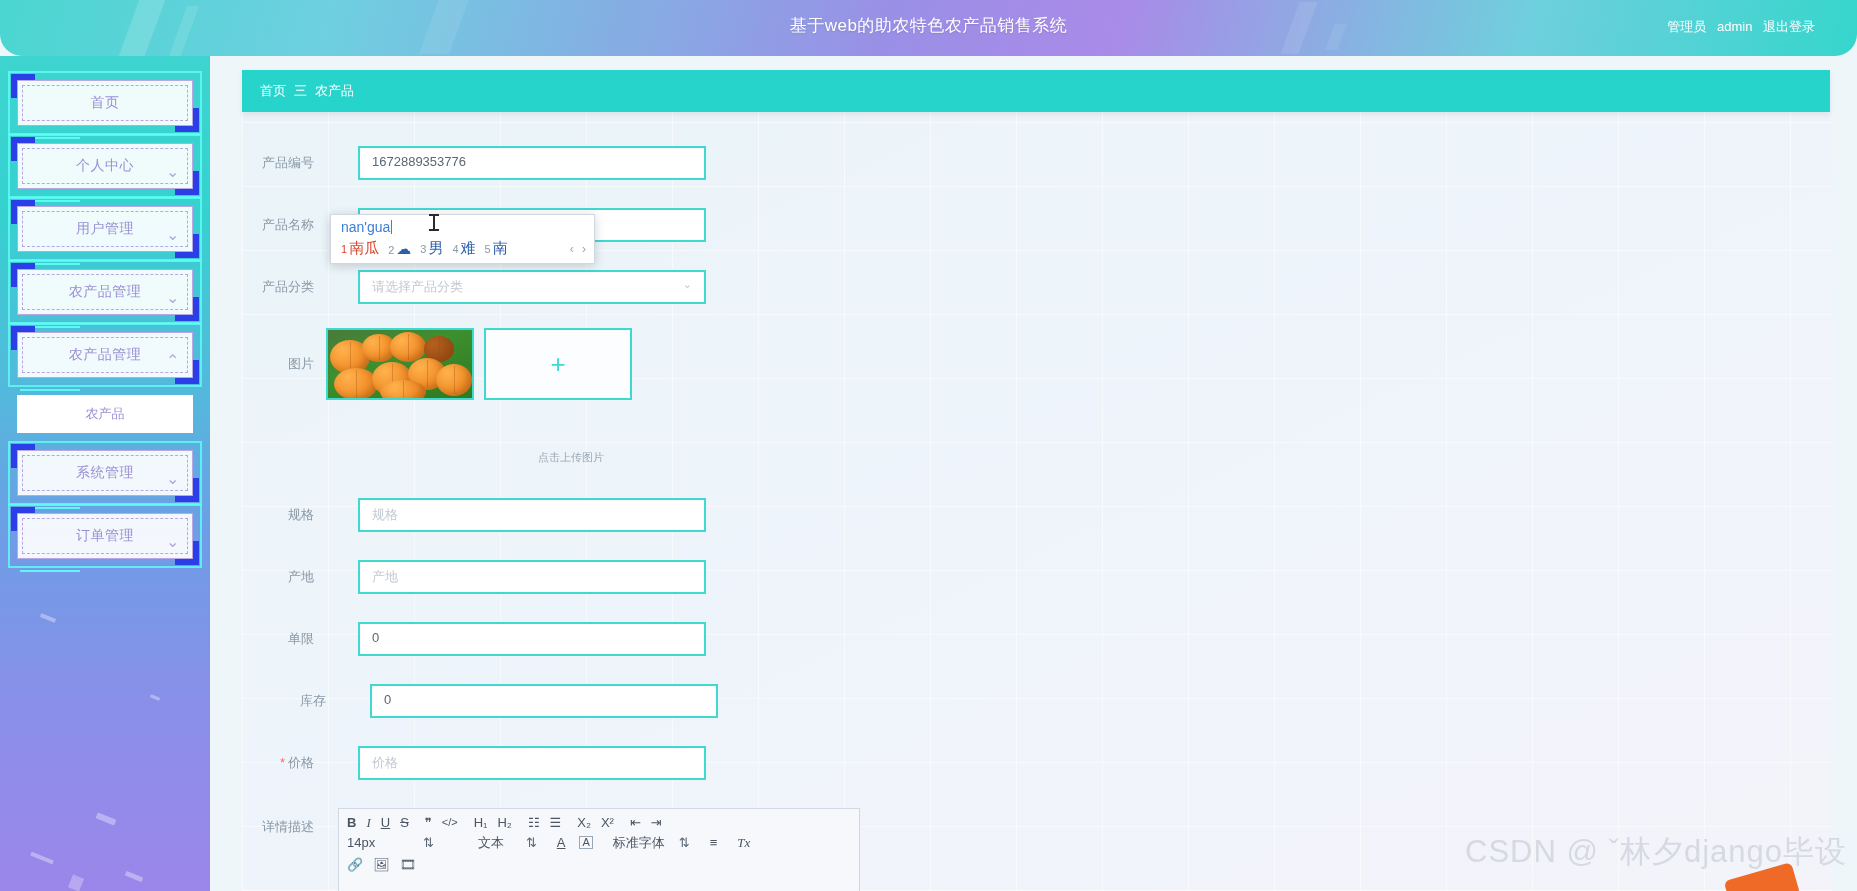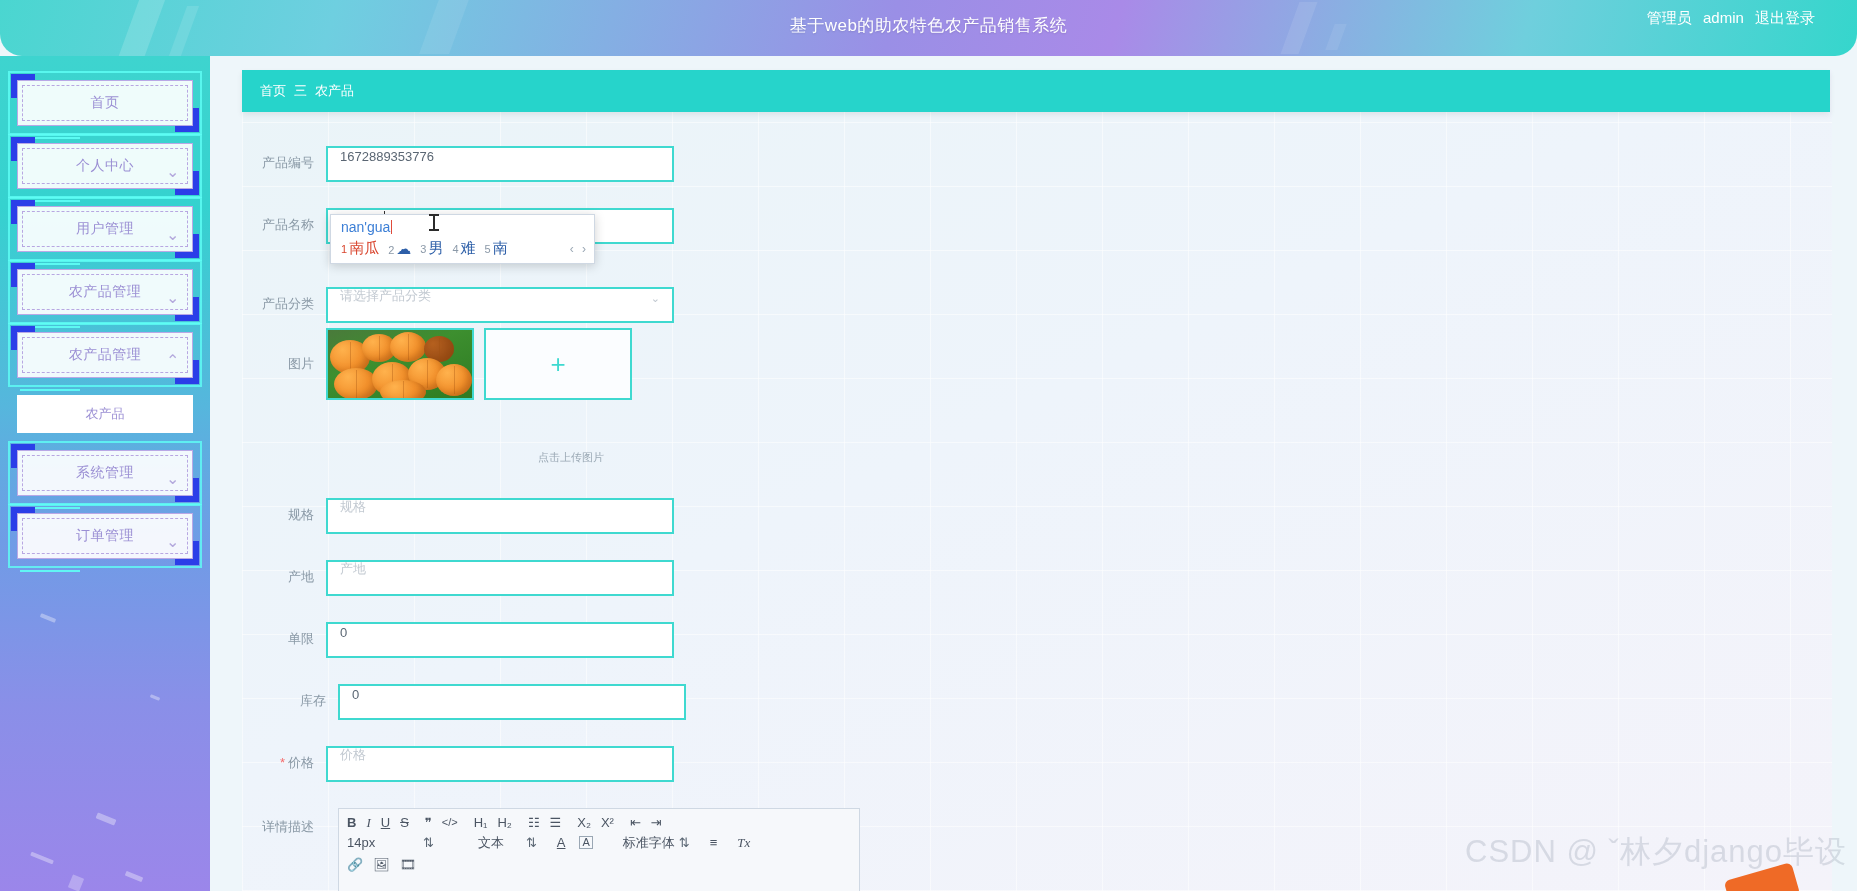--- a/index.html
+++ b/index.html
@@ -28,22 +28,22 @@
   }
   #header-title {
     position: absolute; left: 0; right: 0; top: 14px;
     text-align: center;
     color: #ffffff;
     font-size: 17px;
     letter-spacing: 0.5px;
     text-shadow: 0 1px 2px rgba(0,0,0,0.12);
   }
   #header-user {
-    position: absolute; right: 42px; top: 9px;
-    color: #ffffff; font-size: 15px;
+    position: absolute; right: 42px; top: 18px;
+    color: #ffffff; font-size: 13px;
     white-space: nowrap;
   }
   #header-user span { margin-left: 7px; }
   #logout-link { cursor: pointer; }
 
   
   #sidebar {
     position: absolute; left: 0; top: 56px;
     width: 210px; height: 835px;
     background: linear-gradient(180deg,
@@ -165,24 +165,25 @@
     color: #8a99a6;
     line-height: 34px;
     white-space: nowrap;
   }
   .req-star { color: #f56c6c; margin-right: 3px; }
   .field {
     width: 348px;
     height: 34px;
     background: #ffffff;
     border: 2px solid #3fd9d0;
-    display: flex; align-items: flex-end;
-    padding: 16px 12px;
+    display: flex; align-items: flex-start;
+    padding: 6px 12px;
     font-size: 13px;
     color: #5a6673;
+    margin-left: 32px;
   }
   .field.placeholder { color: #c2c9d1; }
   .field .caret {
     display: inline-block;
     width: 1px; height: 15px;
     background: #333;
     margin-left: 1px;
   }
   .select-arrow {
     margin-left: auto;
@@ -412,21 +413,21 @@
   </div>
 
   <div class="form-row" style="left:0px;top:138px;">
     <div class="form-label">产品名称</div>
     <div class="field">
       <span>nangua</span>
         <span class="caret"></span>
     </div>
   </div>
 
-  <div class="form-row" style="left:0px;top:217px;">
+  <div class="form-row" style="left:0px;top:200px;">
     <div class="form-label">产品分类</div>
     <div class="field placeholder">
       <span>请选择产品分类</span>
       <span class="select-arrow">⌄</span>
     </div>
   </div>
 
   <div class="form-row" style="left:0px;top:258px;align-items:flex-start;">
     <div class="form-label" style="line-height:72px;">图片</div>
     <div id="upload-thumb">
@@ -500,21 +501,21 @@
       <span class="tb-btn" style="margin-left:6px;">⇤</span>
       <span class="tb-btn">⇥</span>
     </div>
     <div class="tb-row" style="gap:4px;">
       <span class="tb-btn" style="width:72px;">14px</span>
       <span class="spin" style="margin-right:22px;color:#5a6673;">⇅</span>
       <span class="tb-btn" style="width:62px;text-align:center;">文本</span>
       <span class="spin" style="margin-right:16px;color:#5a6673;">⇅</span>
       <span class="tb-btn u" style="margin-right:10px;">A</span>
       <span class="tb-btn" style="margin-right:16px;border:1px solid #9aa7b4;padding:0 2px;font-size:11px;">A</span>
-      <span class="tb-btn" style="width:62px;text-align:right;">标准字体</span>
+      <span class="tb-btn" style="width:62px;text-align:left;">标准字体</span>
       <span class="spin" style="margin-right:16px;color:#5a6673;">⇅</span>
       <span class="tb-btn" style="margin-right:16px;">≡</span>
       <span class="tb-btn i">Tx</span>
     </div>
     <div class="tb-row">
       <span class="tb-btn">🔗</span>
       <span class="tb-btn">🖼</span>
       <span class="tb-btn">🎞</span>
     </div>
   </div>

